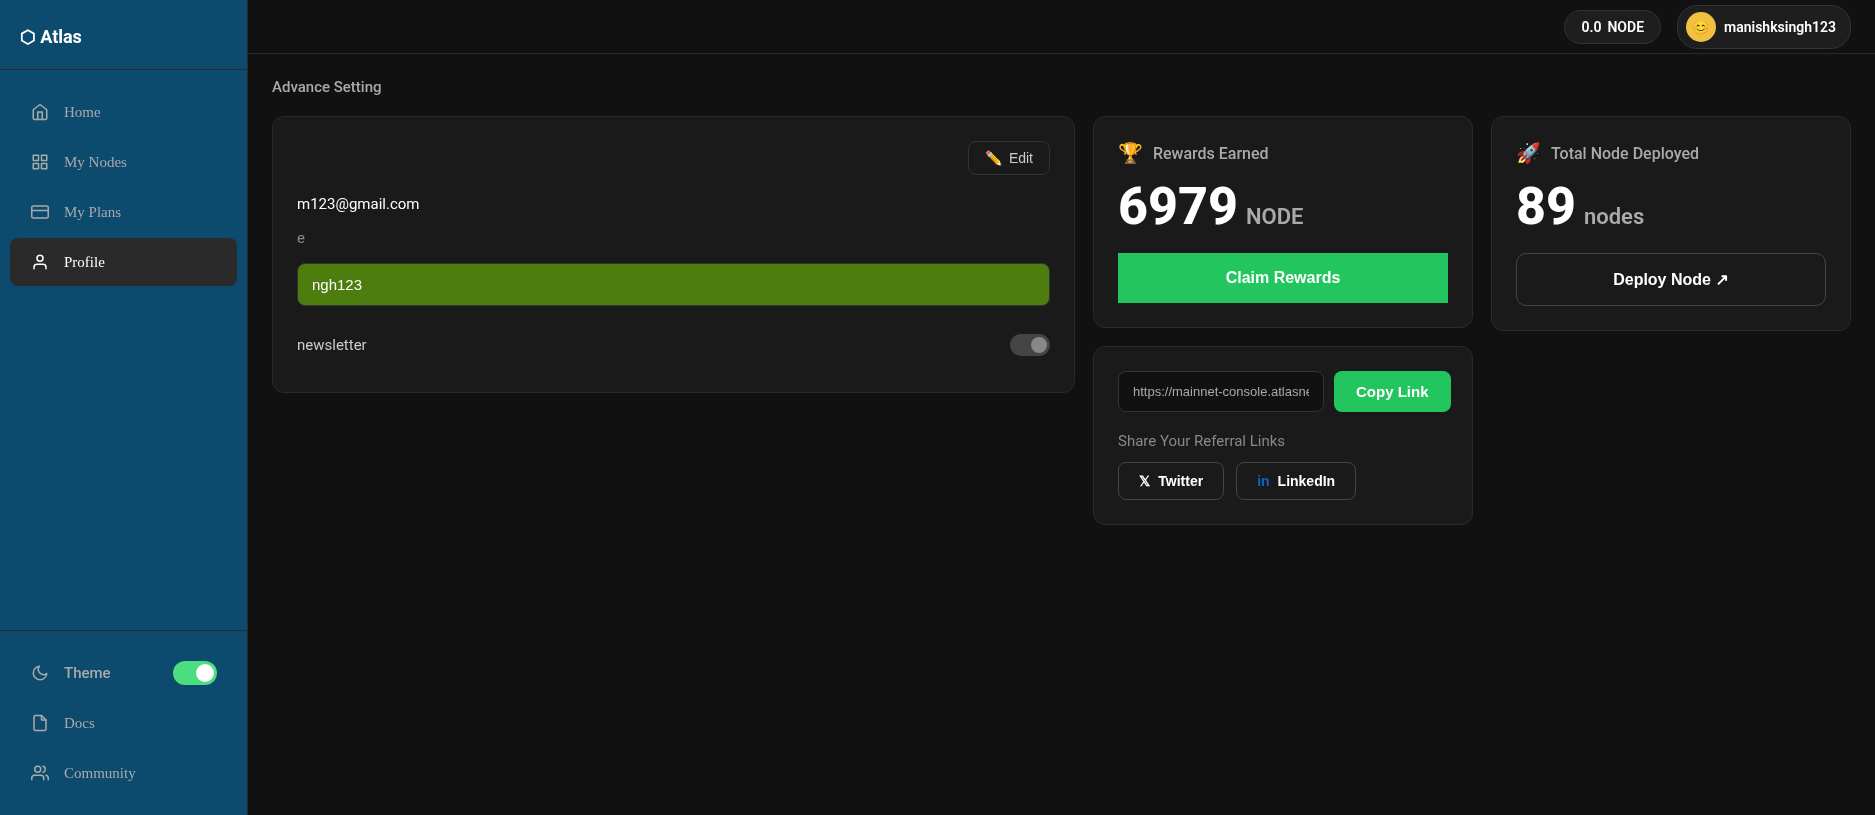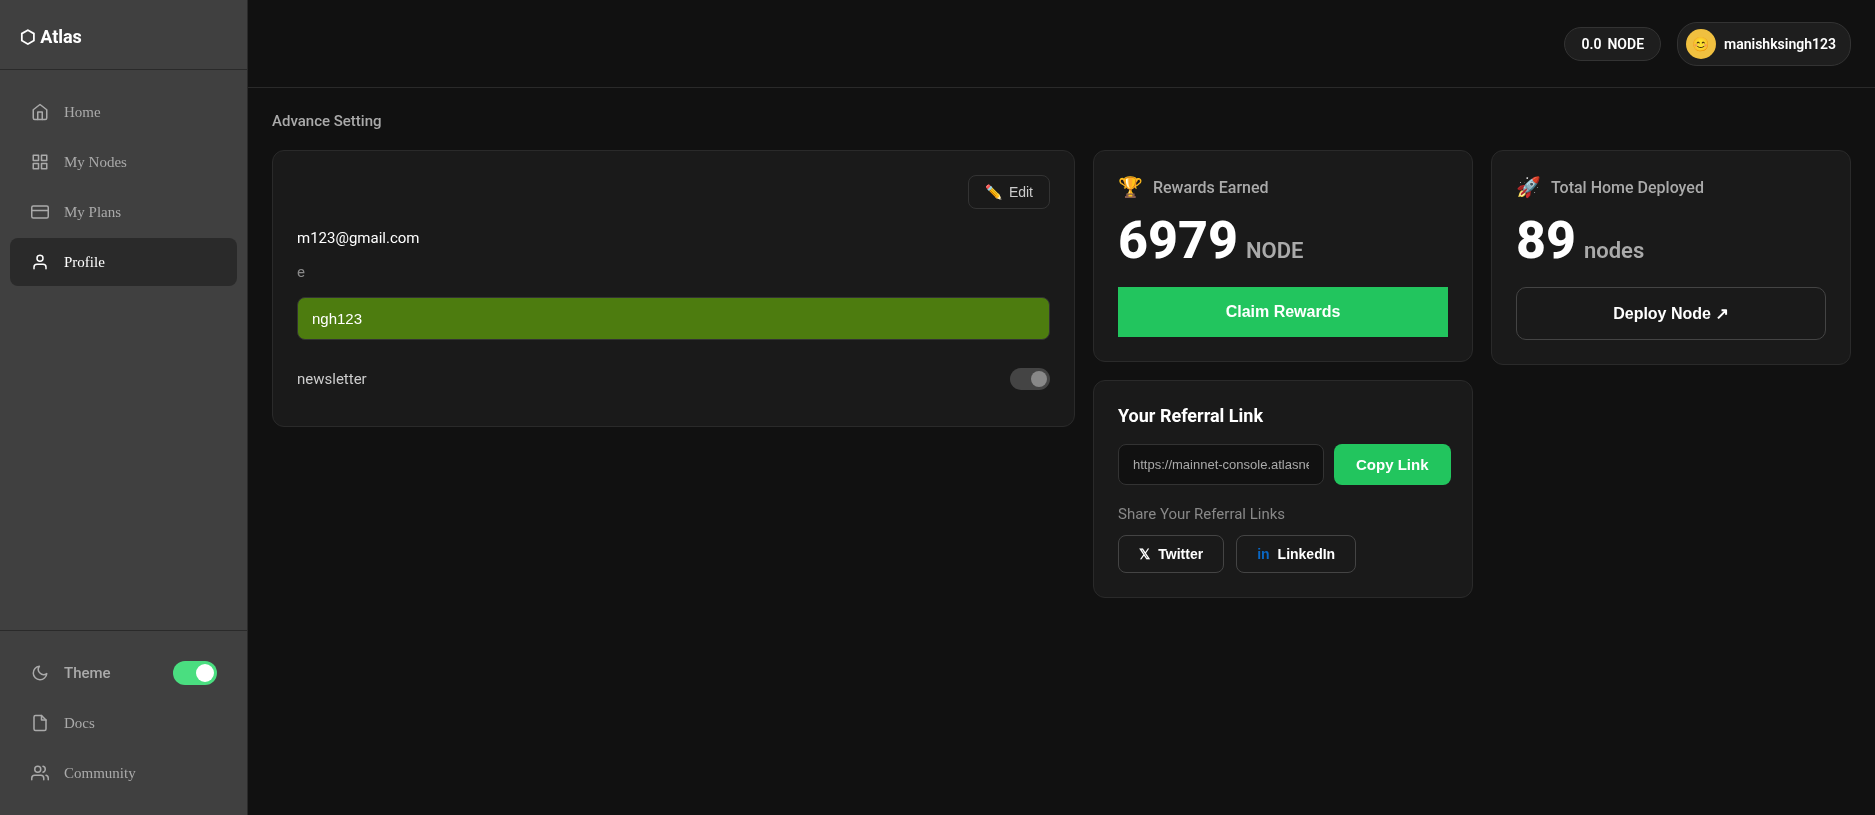--- a/index.html
+++ b/index.html
@@ -9,21 +9,21 @@
       font-family: -apple-system, BlinkMacSystemFont, 'Segoe UI', Roboto, sans-serif;
       display: flex;
       height: 815px;
       width: 1875px;
       overflow: hidden;
     }
 
     
     .sidebar {
       width: 248px;
-      background: #404040;
+      background: #0c4a6e;
       display: flex;
       flex-direction: column;
       padding: 0;
       border-right: 1px solid #2a2a2a;
       flex-shrink: 0;
       height: 100%;
     }
 
     .sidebar-logo {
       padding: 20px 20px 16px 20px;
@@ -119,21 +119,21 @@
     
     .main {
       flex: 1;
       display: flex;
       flex-direction: column;
       overflow: hidden;
       background: #111111;
     }
 
     .topbar {
-      height: 88px;
+      height: 54px;
       display: flex;
       align-items: center;
       justify-content: flex-end;
       padding: 0 24px;
       border-bottom: 1px solid #2a2a2a;
       gap: 16px;
       flex-shrink: 0;
     }
 
     .node-balance {
@@ -605,21 +605,20 @@
             <span class="card-header-title">Rewards Earned</span>
           </div>
           <div class="big-number">
             <span>6979</span>
             <span class="big-number-unit">NODE</span>
           </div>
           <button class="claim-btn">Claim Rewards</button>
         </div>
 
         <div class="referral-card" style="margin-top: 18px;">
-          <div class="referral-title">Your Referral Link</div>
           <div class="referral-link-row">
             <input class="referral-link-input" type="text" readonly="" value="https://mainnet-console.atlasnetwork.dev/refer?code=null" style="">
             <button class="copy-link-btn">Copy Link</button>
           </div>
           <div class="share-label">Share Your Referral Links</div>
           <div class="share-buttons">
             <button class="share-btn">
               <span style="font-weight:900; font-size:14px;">𝕏</span>
               <span>Twitter</span>
             </button>
@@ -628,21 +627,21 @@
               <span>LinkedIn</span>
             </button>
           </div>
         </div>
       </div>
 
       <div>
         <div class="rewards-card">
           <div class="card-header">
             <span class="card-header-icon">🚀</span>
-            <span class="card-header-title">Total Home Deployed</span>
+            <span class="card-header-title">Total Node Deployed</span>
           </div>
           <div class="big-number">
             <span>89</span>
             <span class="big-number-unit">nodes</span>
           </div>
           <button class="deploy-btn">Deploy Node ↗</button>
         </div>
       </div>
 
     </div>

